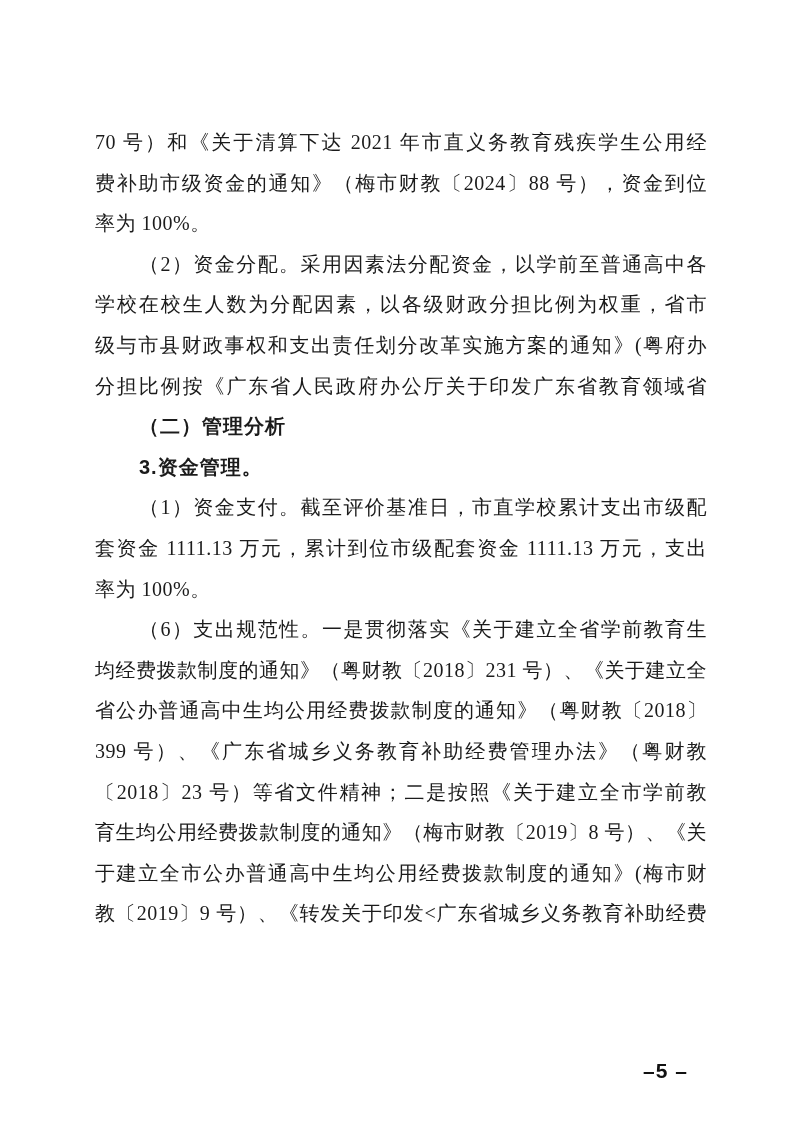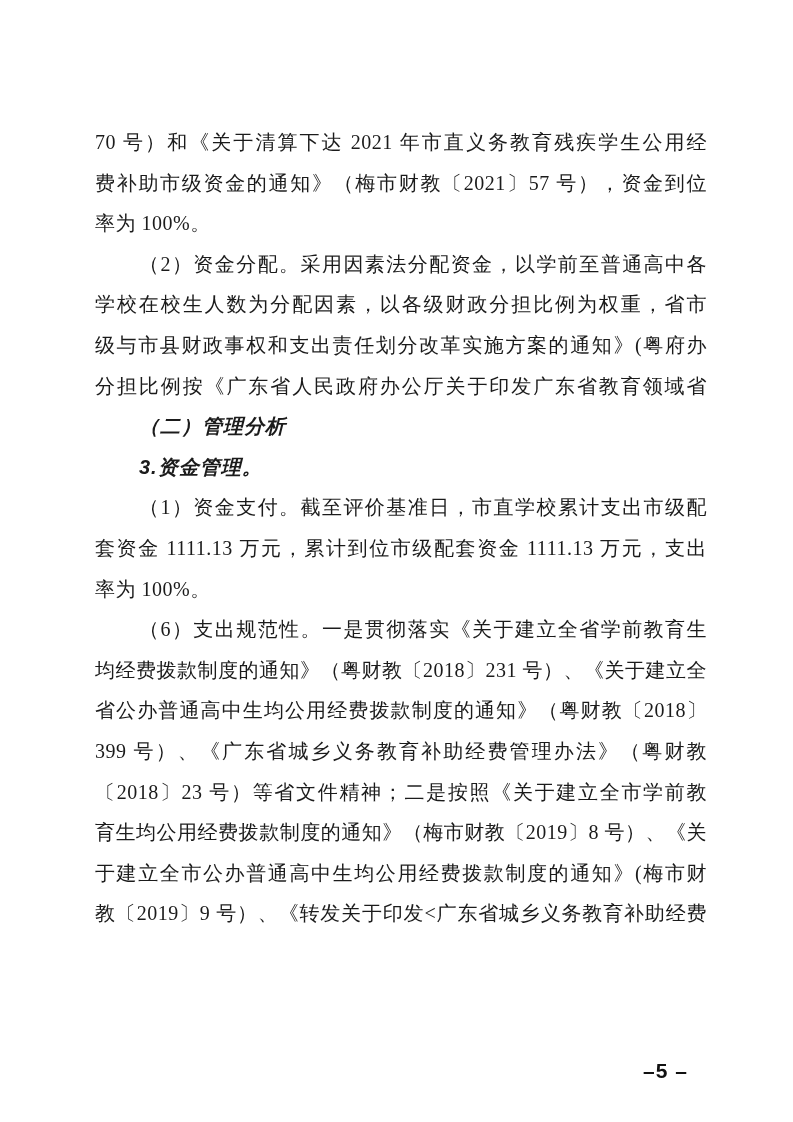--- a/index.html
+++ b/index.html
@@ -35,40 +35,39 @@
     text-align-last: justify;
     white-space: normal;
   }
   .indent {
     text-indent: 44px;
   }
   .h {
     font-weight: bold;
     font-family: "Liberation Sans", "DejaVu Sans", sans-serif;
     letter-spacing: 1px;
-    font-style: italic;
   }
   .footer {
     position: absolute;
     left: 643px;
     top: 1059px;
     font-size: 21px;
     font-weight: 600;
     color: #111111;
     font-family: "Liberation Sans", "DejaVu Sans", sans-serif;
     letter-spacing: 1px;
   }
 </style>
 </head>
 <body>
 
 <div class="page">
   <div class="content">
     <div class="line j">70 号）和《关于清算下达 2021 年市直义务教育残疾学生公用经</div>
-    <div class="line j">费补助市级资金的通知》（梅市财教〔2021〕57 号），资金到位</div>
+    <div class="line j">费补助市级资金的通知》（梅市财教〔2024〕88 号），资金到位</div>
     <div class="line">率为 100%。</div>
     <div class="line j indent">（2）资金分配。采用因素法分配资金，以学前至普通高中各</div>
     <div class="line j">学校在校生人数为分配因素，以各级财政分担比例为权重，省市</div>
     <div class="line j">级与市县财政事权和支出责任划分改革实施方案的通知》(粤府办</div>
     <div class="line j">分担比例按《广东省人民政府办公厅关于印发广东省教育领域省</div>
     <div class="line h indent">（二）管理分析</div>
     <div class="line h indent">3.资金管理。</div>
     <div class="line j indent">（1）资金支付。截至评价基准日，市直学校累计支出市级配</div>
     <div class="line j">套资金 1111.13 万元，累计到位市级配套资金 1111.13 万元，支出</div>
     <div class="line">率为 100%。</div>

